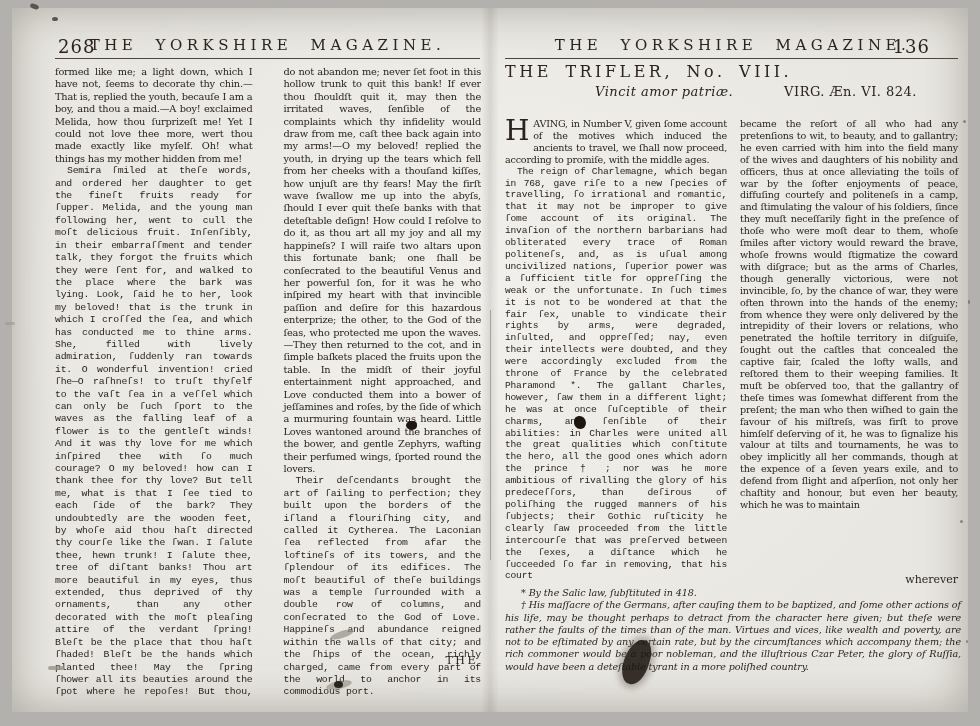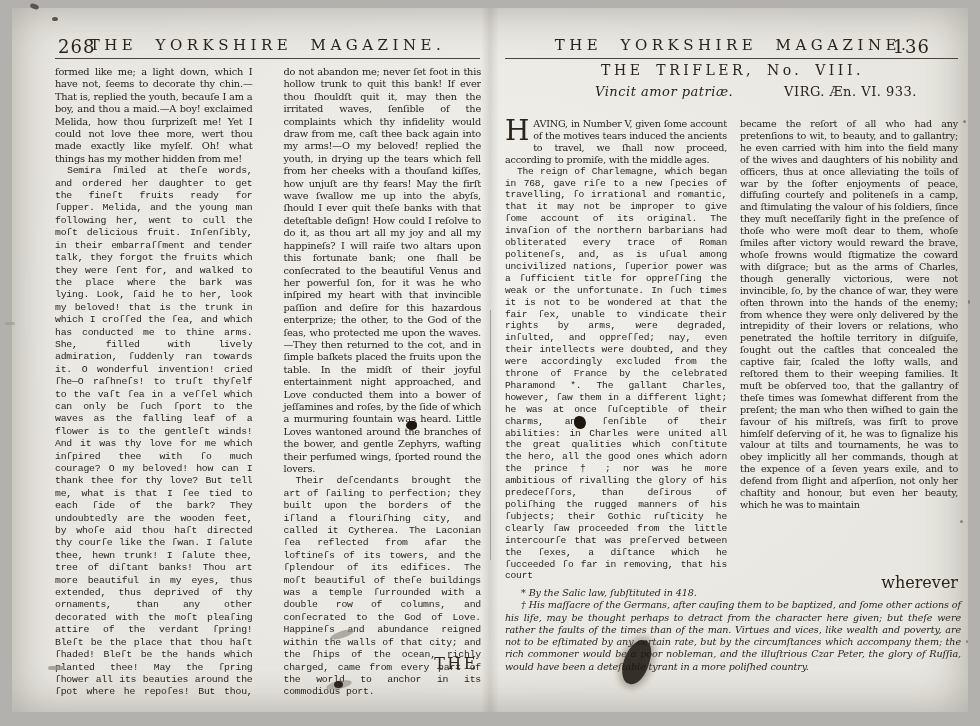--- a/index.html
+++ b/index.html
@@ -45,31 +45,31 @@
   .page-left  .cols { left:55px; top:66px; width:426px; height:630px; gap:31px; }
   .page-right .cols { left:15px; top:118px; width:458px; height:468px; gap:13px; }
   .col { text-align:justify; }
   .page-left  .col { width:206px; font-size:9.8px; line-height:12.4px; letter-spacing:-0.2px; }
   .page-right .col { width:222px; font-size:9.6px; line-height:11.9px; letter-spacing:-0.2px; }
   .page-right .col + .col { width:218px; }
   .col p { margin:0; }
   .col p.indent { text-indent:12px;font-family:Liberation Mono, monospace; }
 
   .article-title {
-    position:absolute; top:62px; left:15px; width:455px; text-align:center;
-    font-size:14px; letter-spacing:3.5px; word-spacing:5px; white-space:nowrap;
+    position:absolute; top:62px; left:15px; width:455px; 
+    font-size:16px; letter-spacing:3.5px; word-spacing:5px; white-space:nowrap;
   }
   .epigraph { position:absolute; top:84px; left:105px; width:322px; font-size:13px; line-height:15px; }
   .epigraph .row { display:flex; justify-content:space-between; }
   .latin { font-style:italic; letter-spacing:0.5px; }
   .source { letter-spacing:0.5px; }
 
   .dropcap { float:left; font-size:28px; line-height:23px; padding:1px 4px 0 0; }
 
-  .catchword { position:absolute; font-size:16px; }
+  .catchword { position:absolute; font-size:11px; }
   .catchword-left  { right:12px; top:654px; letter-spacing:2.5px; }
   .catchword-right { right:22px; top:573px; }
 
   .footnotes {
     position:absolute; left:15px; top:587px; width:456px;
     font-style:italic; font-size:9.6px; line-height:12.3px; text-align:justify;
     letter-spacing:-0.1px;
   }
   .footnotes p { margin:0; text-indent:16px; }
 
@@ -125,27 +125,27 @@
   <div class="page page-right">
     <div class="running-head">THE YORKSHIRE MAGAZINE.</div>
     <div class="pagenum pagenum-right">136</div>
     <div class="head-rule"></div>
 
     <div class="article-title">THE TRIFLER, No. VIII.</div>
 
     <div class="epigraph">
       <div class="row">
         <span class="latin">Vincit amor patriæ.</span>
-        <span class="source">VIRG. Æn. VI. 933.</span>
+        <span class="source">VIRG. Æn. VI. 824.</span>
       </div>
     </div>
 
     <div class="cols">
       <div class="col">
-        <p><span class="dropcap">H</span><span>AVING, in Number V, given ſome account of the motives tears induced the ancients to travel, we ſhall now proceed, according to promiſe, with the middle ages.</span></p>
+        <p><span class="dropcap">H</span><span>AVING, in Number V, given ſome account of the motives which induced the ancients to travel, we ſhall now proceed, according to promiſe, with the middle ages.</span></p>
         <p class="indent">The reign of Charlemagne, which began in 768, gave riſe to a new ſpecies of travelling, ſo irrational and romantic, that it may not be improper to give ſome account of its original. The invaſion of the northern barbarians had obliterated every trace of Roman politeneſs, and, as is uſual among uncivilized nations, ſuperior power was a ſufficient title for oppreſſing the weak or the unfortunate. In ſuch times it is not to be wondered at that the fair ſex, unable to vindicate their rights by arms, were degraded, inſulted, and oppreſſed; nay, even their intellects were doubted, and they were accordingly excluded from the throne of France by the celebrated Pharamond *. The gallant Charles, however, ſaw them in a different light; he was at once ſuſceptible of their charms, and ſenſible of their abilities: in Charles were united all the great qualities which conſtitute the hero, all the good ones which adorn the prince † ; nor was he more ambitious of rivalling the glory of his predeceſſors, than deſirous of poliſhing the rugged manners of his ſubjects; their Gothic ruſticity he clearly ſaw proceeded from the little intercourſe that was preſerved between the ſexes, a diſtance which he ſucceeded ſo far in removing, that his court</p>
       </div>
       <div class="col">
         <p>became the reſort of all who had any pretenſions to wit, to beauty, and to gallantry; he even carried with him into the field many of the wives and daughters of his nobility and officers, thus at once alleviating the toils of war by the ſofter enjoyments of peace, diffuſing courteſy and politeneſs in a camp, and ſtimulating the valour of his ſoldiers, ſince they muſt neceſſarily fight in the preſence of thoſe who were moſt dear to them, whoſe ſmiles after victory would reward the brave, whoſe frowns would ſtigmatize the coward with diſgrace; but as the arms of Charles, though generally victorious, were not invincible, ſo, by the chance of war, they were often thrown into the hands of the enemy; from whence they were only delivered by the intrepidity of their lovers or relations, who penetrated the hoſtile territory in diſguiſe, ſought out the caſtles that concealed the captive fair, ſcaled the lofty walls, and reſtored them to their weeping families. It muſt be obſerved too, that the gallantry of theſe times was ſomewhat different from the preſent; the man who then wiſhed to gain the favour of his miſtreſs, was firſt to prove himſelf deſerving of it, he was to ſignalize his valour at tilts and tournaments, he was to obey implicitly all her commands, though at the expence of a ſeven years exile, and to defend from ſlight and aſperſion, not only her chaſtity and honour, but even her beauty, which he was to maintain</p>
       </div>
     </div>
 
     <div class="catchword catchword-right">wherever</div>
 
     <div class="footnotes">

